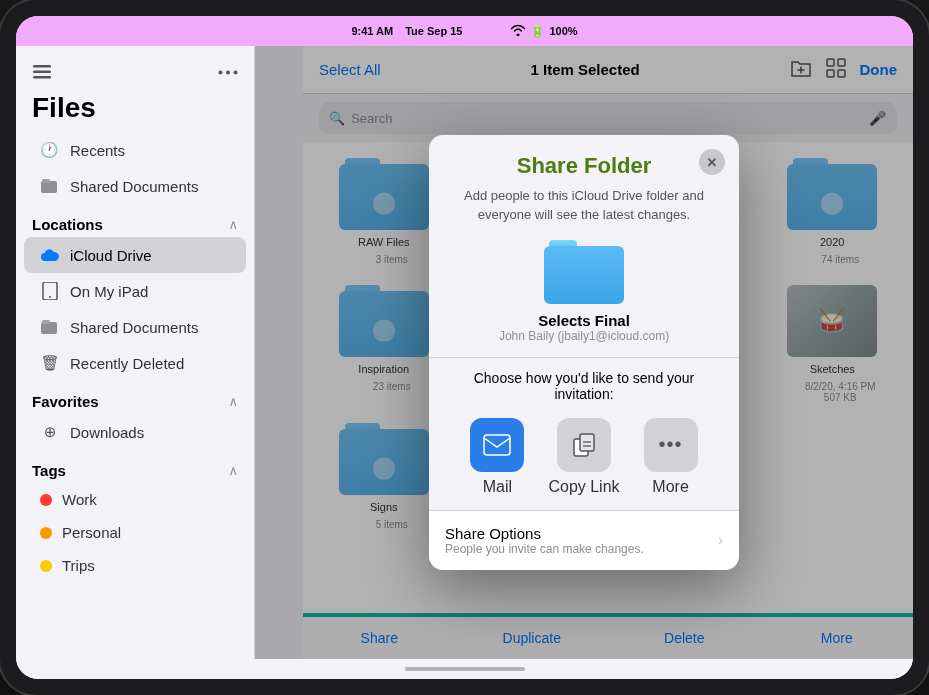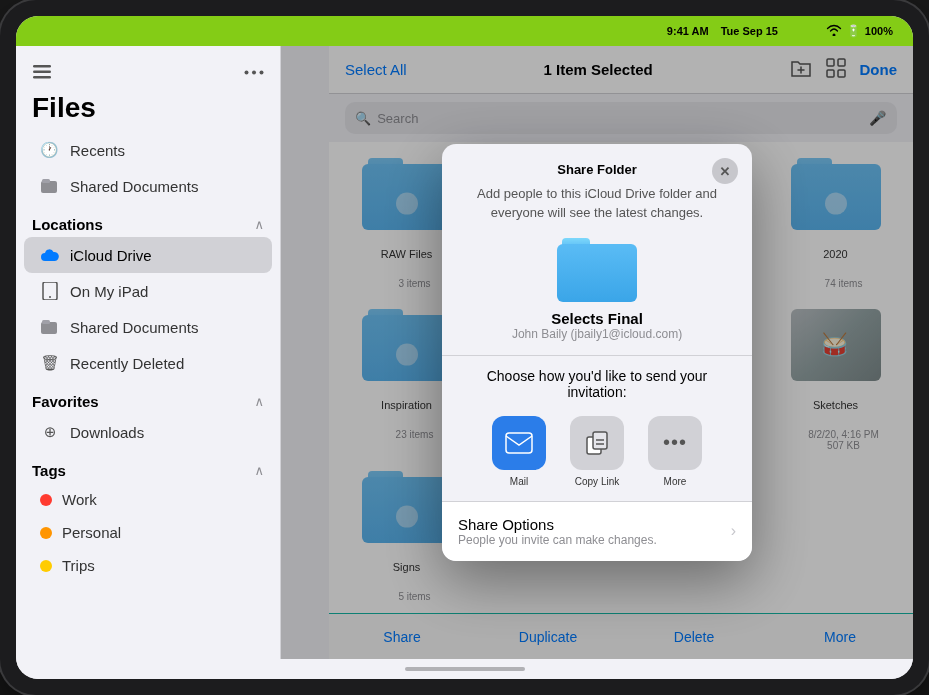--- a/index.html
+++ b/index.html
@@ -26,24 +26,24 @@
       background: #f2f2f7;
       border-radius: 22px;
       overflow: hidden;
       position: relative;
       display: flex;
       flex-direction: column;
     }
     
     .status-bar {
       height: 30px;
-      background: #84cc16;
-      display: flex;
-      align-items: center;
-      justify-content: flex-end;
+      background: #f0abfc;
+      display: flex;
+      align-items: center;
+      justify-content: center;
       padding: 0 20px;
       font-size: 11px;
       font-weight: 600;
       color: #000;
       flex-shrink: 0;
       gap: 48px;
     }
     .status-bar-left { display: flex; align-items: center; gap: 4px; }
     .status-bar-right { display: flex; align-items: center; gap: 4px; }
     
@@ -53,21 +53,21 @@
       flex-direction: column;
       overflow: hidden;
     }
     .content-area {
       flex: 1;
       display: flex;
       overflow: hidden;
     }
     
     .sidebar {
-      width: 265px;
+      width: 239px;
       background: #f2f2f7;
       border-right: 1px solid #d1d1d6;
       display: flex;
       flex-direction: column;
       flex-shrink: 0;
       overflow-y: auto;
       padding: 10px 0;
     }
     .sidebar-top-bar {
       display: flex;
@@ -166,21 +166,21 @@
     }
     .files-grid {
       display: grid;
       grid-template-columns: repeat(4, 1fr);
       gap: 20px;
     }
     .file-item {
       display: flex;
       flex-direction: column;
       align-items: center;
-      gap: 18px;
+      gap: 6px;
       cursor: pointer;
     }
     .folder-icon {
       width: 90px;
       height: 72px;
       position: relative;
     }
     .folder-body {
       width: 90px;
       height: 66px;
@@ -228,21 +228,21 @@
       display: flex;
       align-items: center;
       justify-content: center;
       font-size: 18px;
       color: #2c3e50;
     }
     
     .bottom-toolbar {
       height: 46px;
       background: #f9f9f9;
-      border-top: 1px solid #14b8a6;
+      border-top: 4px solid #14b8a6;
       display: flex;
       align-items: center;
       flex-shrink: 0;
     }
     .toolbar-item {
       flex: 1;
       text-align: center;
       font-size: 14px;
       color: #007aff;
       cursor: pointer;
@@ -299,23 +299,23 @@
       border-radius: 50%;
       display: flex;
       align-items: center;
       justify-content: center;
       cursor: pointer;
       font-size: 13px;
       color: #555;
       font-weight: 600;
     }
     .modal-title {
-      font-size: 13px;
+      font-size: 22px;
       font-weight: 700;
-      color: #000000;
+      color: #4d7c0f;
       margin-bottom: 8px;
     }
     .modal-subtitle {
       font-size: 13px;
       color: #555;
       line-height: 1.4;
       text-align: center;
       padding: 0 10px;
       margin-bottom: 12px;
     }
@@ -375,21 +375,21 @@
       height: 54px;
       border-radius: 12px;
       display: flex;
       align-items: center;
       justify-content: center;
       font-size: 24px;
     }
     .share-btn-icon.mail { background: #2b7de9; color: white; }
     .share-btn-icon.copy { background: #d1d1d6; color: #333; }
     .share-btn-icon.more { background: #d1d1d6; color: #333; }
-    .share-btn-label { font-size: 10px; color: #333; text-align: right; }
+    .share-btn-label { font-size: 16px; color: #333; text-align: right; }
     .modal-options {
       background: #ffffff;
       border-radius: 0 0 14px 14px;
     }
     .modal-option-row {
       display: flex;
       align-items: center;
       padding: 14px 16px;
       cursor: pointer;
       border-top: 1px solid #d1d1d6;

